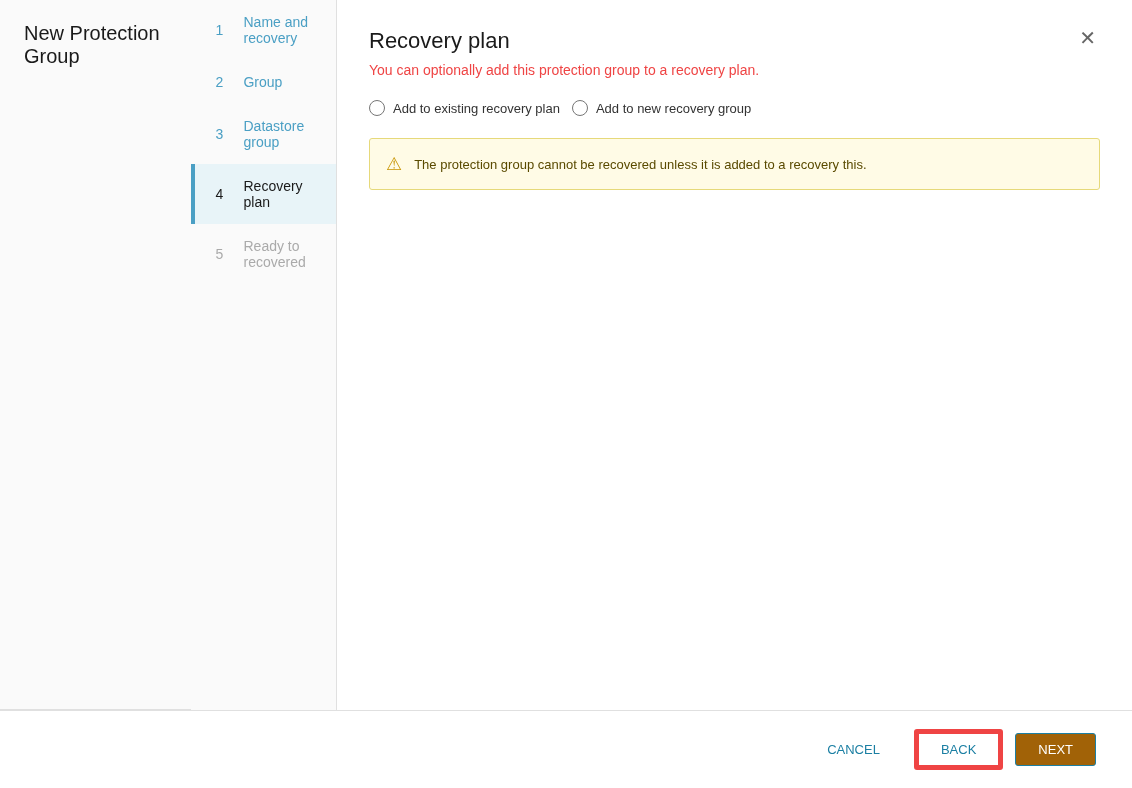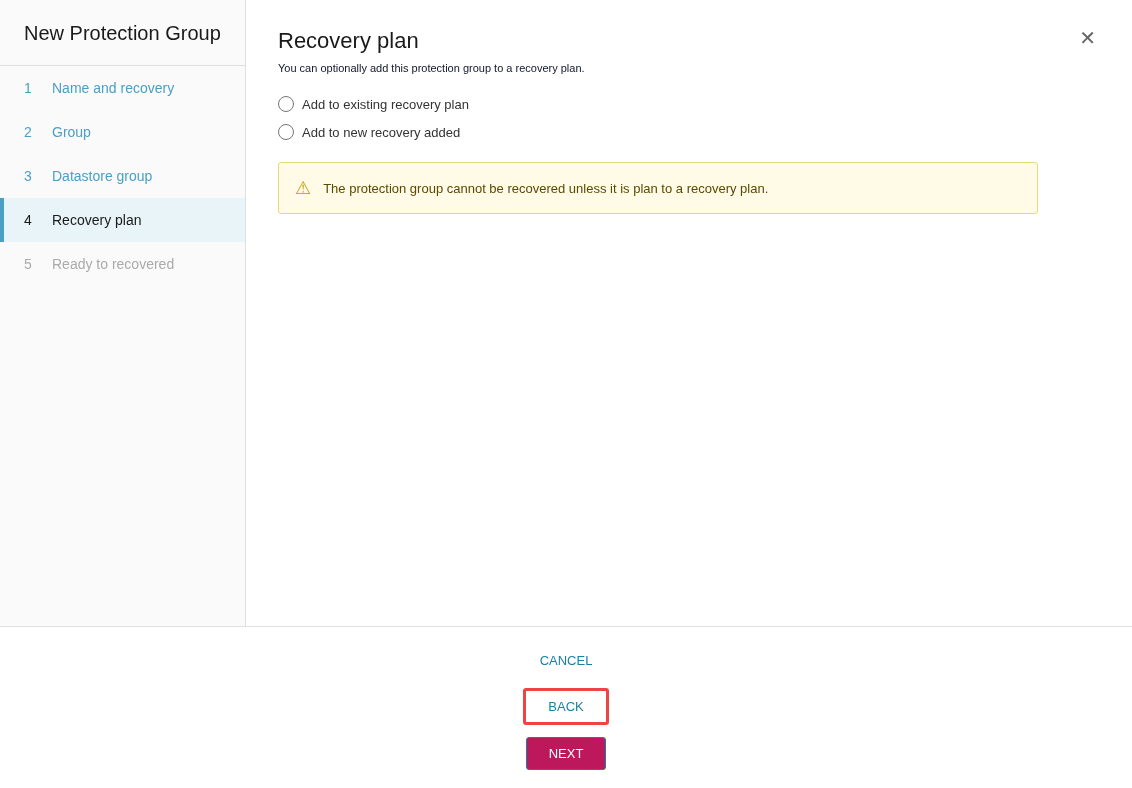--- a/index.html
+++ b/index.html
@@ -20,25 +20,25 @@
       flex-direction: column;
       box-shadow: 0 4px 24px rgba(0,0,0,0.18);
     }
     .dialog-body {
       display: flex;
       flex: 1;
       overflow: hidden;
     }
     
     .sidebar {
-      width: 246px;
+      width: 337px;
       background: #fafafa;
       border-right: 1px solid #e0e0e0;
       display: flex;
-      flex-direction: column;
+      flex-direction: row;
       padding-top: 0;
     }
     .sidebar-title {
       font-size: 20px;
       font-weight: 400;
       color: #1a1a1a;
       padding: 22px 24px 20px 24px;
       border-bottom: 1px solid #e0e0e0;
     }
     .sidebar-steps {
@@ -99,27 +99,27 @@
     .close-btn {
       background: none;
       border: none;
       cursor: pointer;
       font-size: 20px;
       color: #666;
       padding: 0 4px;
       line-height: 1;
     }
     .content-subtitle {
-      font-size: 11px;
-      color: #0f172a;
+      font-size: 14px;
+      color: #ef4444;
       margin-bottom: 22px;
     }
     .radio-group {
       display: flex;
-      flex-direction: column;
+      flex-direction: row;
       gap: 12px;
       margin-bottom: 22px;
     }
     .radio-label {
       display: flex;
       align-items: center;
       gap: 8px;
       font-size: 13px;
       color: #333;
       cursor: pointer;
@@ -146,47 +146,46 @@
       font-size: 18px;
       color: #c89400;
       flex-shrink: 0;
     }
     
     .dialog-footer {
       display: flex;
       align-items: center;
       justify-content: flex-end;
       gap: 12px;
-      padding: 18px 48px;
+      padding: 18px 36px;
       border-top: 1px solid #e0e0e0;
       background: #fff;
-      flex-direction: column;
     }
     .btn {
       padding: 8px 22px;
       font-size: 13px;
       border-radius: 3px;
       cursor: pointer;
       font-weight: 500;
       border: none;
       outline: none;
     }
     .btn-cancel {
       background: transparent;
       color: #1b7fa3;
       border: none;
       font-weight: 400;
     }
     .btn-back {
       background: #fff;
       color: #1b7fa3;
-      border: 3px solid #ef4444;
+      border: 5px solid #ef4444;
     }
     .btn-next {
-      background: #be185d;
+      background: #a16207;
       color: #fff;
       border: 1px solid #1b7fa3;
     }
   </style>
 </head>
 <body>
 
 <div class="dialog">
   <div class="dialog-body">
 
@@ -225,27 +224,27 @@
       </div>
       <p class="content-subtitle">You can optionally add this protection group to a recovery plan.</p>
 
       <div class="radio-group">
         <label class="radio-label">
           <input type="radio" name="recovery-plan" style="">
           <span>Add to existing recovery plan</span>
         </label>
         <label class="radio-label">
           <input type="radio" name="recovery-plan" style="">
-          <span>Add to new recovery added</span>
+          <span>Add to new recovery group</span>
         </label>
       </div>
 
       <div class="warning-box">
         <span class="warning-icon">⚠</span>
-        <span>The protection group cannot be recovered unless it is plan to a recovery plan.</span>
+        <span>The protection group cannot be recovered unless it is added to a recovery this.</span>
       </div>
     </div>
   </div>
 
   <div class="dialog-footer">
     <button class="btn btn-cancel">CANCEL</button>
     <button class="btn btn-back">BACK</button>
     <button class="btn btn-next">NEXT</button>
   </div>
 </div>

